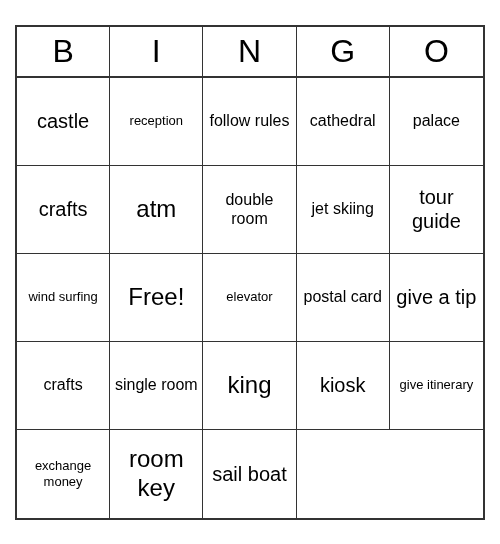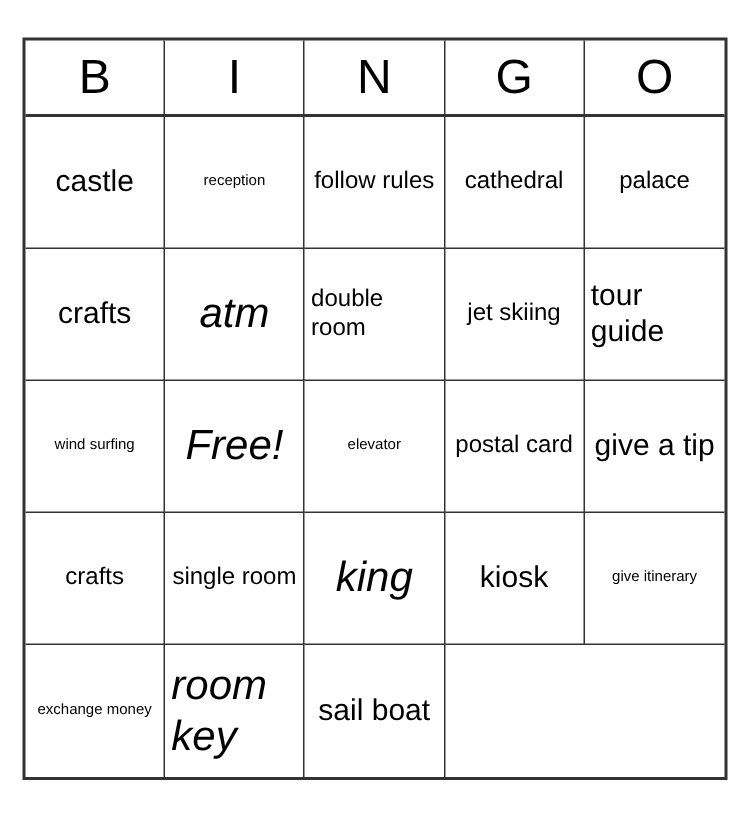--- a/index.html
+++ b/index.html
@@ -46,21 +46,21 @@
       grid-template-columns: repeat(5, 1fr);
       grid-template-rows: repeat(5, 1fr);
     }
 
     .bingo-cell {
       border-right: 1px solid #333;
       border-bottom: 1px solid #333;
       display: flex;
       align-items: center;
       justify-content: center;
-      text-align: left;
+      text-align: center;
       padding: 6px 4px;
       min-height: 88px;
     }
 
     .bingo-cell:nth-child(5n) {
       border-right: none;
     }
 
     .bingo-cell:nth-child(n+21) {
       border-bottom: none;
@@ -72,26 +72,25 @@
 
     .size-large {
       font-size: 20px;
     }
 
     .size-medium {
       font-size: 16px;
     }
 
     .size-small {
-      font-size: 10px;
+      font-size: 13px;
     }
 
     .size-xlarge {
-      font-size: 28px;
-      font-style: italic;
+      font-size: 24px;
     }
   </style>
 </head>
 <body>
 
 <div class="bingo-card">
   <div class="bingo-header">
   <div class="bingo-header-cell">B</div>
       <div class="bingo-header-cell">I</div>
       <div class="bingo-header-cell">N</div>

